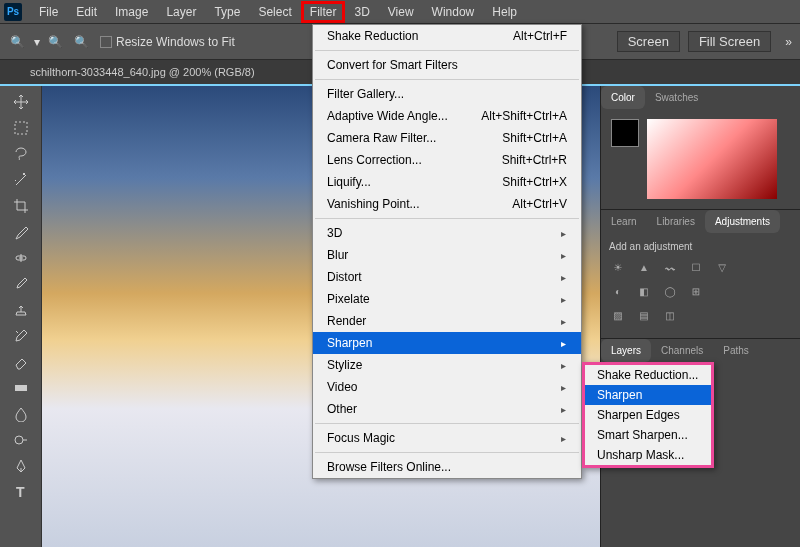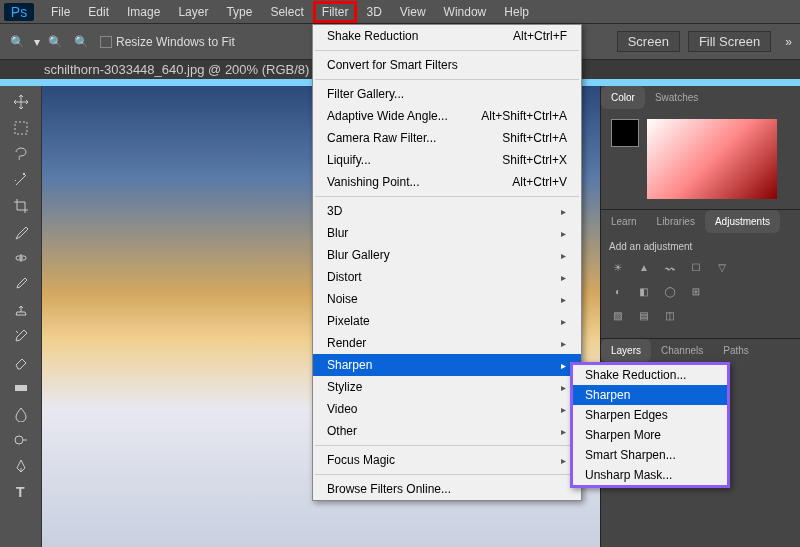--- a/index.html
+++ b/index.html
@@ -1,41 +1,41 @@
 <!DOCTYPE html>
 <html><head>
 <meta charset="utf-8">
 <style>
 * { margin: 0; padding: 0; box-sizing: border-box; font-family: "Segoe UI", Tahoma, sans-serif; }
 body { background: #535353; width: 800px; height: 547px; overflow: hidden; position: relative; color: #ddd; font-size: 12px; }
 .menubar { background: #535353; height: 24px; display: flex; align-items: center; padding: 0 4px; border-bottom: 1px solid #2a2a2a; }
-.ps-icon { width: 30px; height: 18px; background: #001e36; color: #31a8ff; display: flex; align-items: center; justify-content: center; font-weight: normal; font-size: 14px; margin-right: 8px; border-radius: 2px; }
+.ps-icon { width: 18px; height: 18px; background: #001e36; color: #31a8ff; display: flex; align-items: center; justify-content: center; font-weight: bold; font-size: 10px; margin-right: 8px; border-radius: 2px; }
 .menu-item { padding: 20px 9px; cursor: pointer; }
 .menu-item.highlighted { border: 3px solid #e00; padding: 1px 6px; }
 .optbar { background: #535353; height: 36px; display: flex; align-items: center; padding: 0 8px; border-bottom: 1px solid #2a2a2a; gap: 8px; }
 .zoom-tool { display: flex; align-items: center; gap: 6px; }
 .zicon { width: 20px; height: 20px; display: flex; align-items: center; justify-content: center; color: #ccc; }
 .chk { width: 12px; height: 12px; border: 1px solid #888; margin-right: 4px; display: inline-block; }
 .btn { background: #4a4a4a; border: 1px solid #333; padding: 2px 10px; color: #ddd; font-size: 13px; }
-.tabbar { background: #3a3a3a; height: 26px; display: flex; align-items: center; padding-left: 34px; border-bottom: 7px solid #7dd3fc; font-size: 13px; color: #ccc; }
+.tabbar { background: #3a3a3a; height: 26px; display: flex; align-items: center; padding-left: 20px; border-bottom: 2px solid #7dd3fc; font-size: 11px; color: #ccc; }
 .tab { padding: 5px 10px; }
 .main { display: flex; height: calc(547px - 86px); }
 .toolbar { width: 42px; background: #535353; display: flex; flex-direction: column; gap: 2px; padding: 4px 2px; border-right: 1px solid #333; }
 .tool { width: 24px; height: 24px; display: flex; align-items: center; justify-content: center; color: #ccc; margin: 0 auto; border-radius: 2px; }
 .tool svg { width: 16px; height: 16px; }
 .canvas { flex: 1; background: linear-gradient(180deg,#2b4a7a 0%,#5a7aa8 20%,#d4a860 45%,#f0d090 55%,#e8e8f0 70%,#c8d0e0 100%); position: relative; overflow: hidden; }
 .dropdown { position: absolute; background: #f0f0f0; color: #000; border: 1px solid #888; box-shadow: 2px 2px 6px rgba(0,0,0,.4); font-size: 12px; z-index: 100; }
 .dd-main { left: 312px; top: 24px; width: 270px; }
 .dd-row { padding: 4px 14px; display: flex; justify-content: space-between; cursor: pointer; }
 .dd-row.sel { background: #0a64d8; color: #fff; }
 .dd-sep { height: 1px; background: #ccc; margin: 3px 2px; }
 .arr { width: 6px; }
 .arr::after { content: "▸"; font-size: 10px; color: #555; }
 .dd-row.sel .arr::after { color: #fff; }
-.dd-sub { left: 570px; top: 362px; width: 160px; border: 3px solid #8b5cf6; }
+.dd-sub { left: 582px; top: 362px; width: 132px; border: 3px solid #ec4899; }
 .dd-sub .dd-row { padding: 3px 12px; }
 .dd-sub .dd-row.sel { background: #0a64d8; color: #fff; }
 .red-arrow { position: absolute; left: 386px; top: 390px; z-index: 99; }
 .right-panels { width: 200px; background: #454545; border-left: 1px solid #222; }
 .panel-tabs { display: flex; font-size: 10px; }
 .ptab { padding: 6px 10px; color: #aaa; border-radius: 6px; }
 .ptab.active { color: #fff; background: #535353; }
 .color-picker { height: 100px; padding: 10px; display: flex; gap: 8px; }
 .swatch { width: 28px; height: 28px; background: #000; border: 1px solid #888; position: relative; }
 .swatch::after { content: ""; position: absolute; width: 28px; height: 28px; background: #fff; border: 1px solid #888; left: 8px; top: 8px; z-index: -1; }
@@ -240,46 +240,42 @@
     </div>
   <div class="dd-row">
       <span>Adaptive Wide Angle...</span>
       <span>Alt+Shift+Ctrl+A</span>
     </div>
   <div class="dd-row">
       <span>Camera Raw Filter...</span>
       <span>Shift+Ctrl+A</span>
     </div>
   <div class="dd-row">
+      <span>Lens Correction...</span>
+      <span>Shift+Ctrl+R</span>
+    </div>
+  <div class="dd-row">
       <span>Liquify...</span>
       <span>Shift+Ctrl+X</span>
     </div>
   <div class="dd-row">
       <span>Vanishing Point...</span>
       <span>Alt+Ctrl+V</span>
     </div>
   <div class="dd-sep"></div>
   <div class="dd-row">
       <span>3D</span>
       <span class="arr"></span>
     </div>
   <div class="dd-row">
       <span>Blur</span>
       <span class="arr"></span>
     </div>
   <div class="dd-row">
-      <span>Blur Gallery</span>
-      <span class="arr"></span>
-    </div>
-  <div class="dd-row">
       <span>Distort</span>
-      <span class="arr"></span>
-    </div>
-  <div class="dd-row">
-      <span>Noise</span>
       <span class="arr"></span>
     </div>
   <div class="dd-row">
       <span>Pixelate</span>
       <span class="arr"></span>
     </div>
   <div class="dd-row">
       <span>Render</span>
       <span class="arr"></span>
     </div>
@@ -312,23 +308,20 @@
 
 <div class="dropdown dd-sub">
   <div class="dd-row">
       <span>Shake Reduction...</span>
     </div>
   <div class="dd-row sel">
       <span>Sharpen</span>
     </div>
   <div class="dd-row">
       <span>Sharpen Edges</span>
-    </div>
-  <div class="dd-row">
-      <span>Sharpen More</span>
     </div>
   <div class="dd-row">
       <span>Smart Sharpen...</span>
     </div>
   <div class="dd-row">
       <span>Unsharp Mask...</span>
     </div>
 </div>
 
 <svg class="red-arrow" width="200" height="30">

